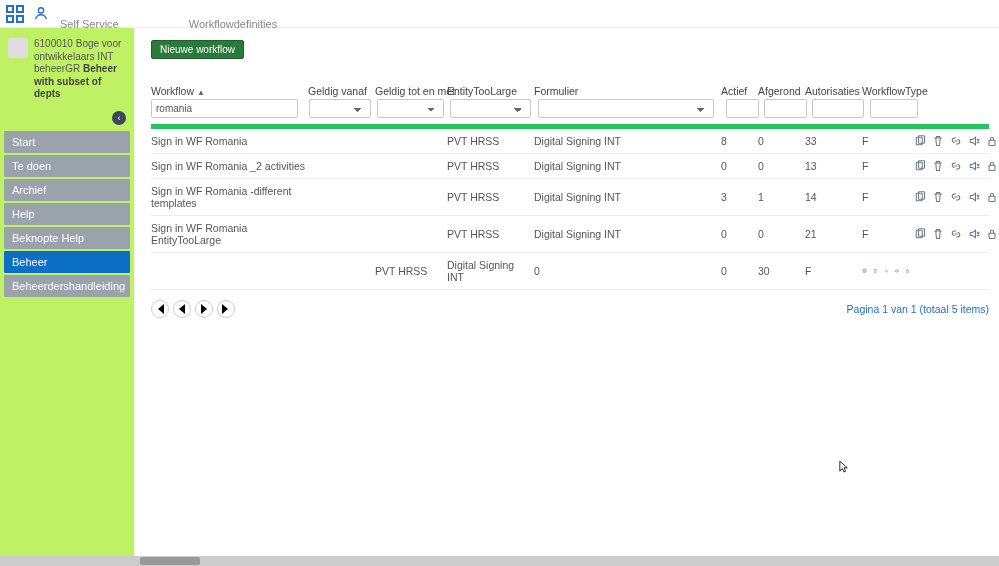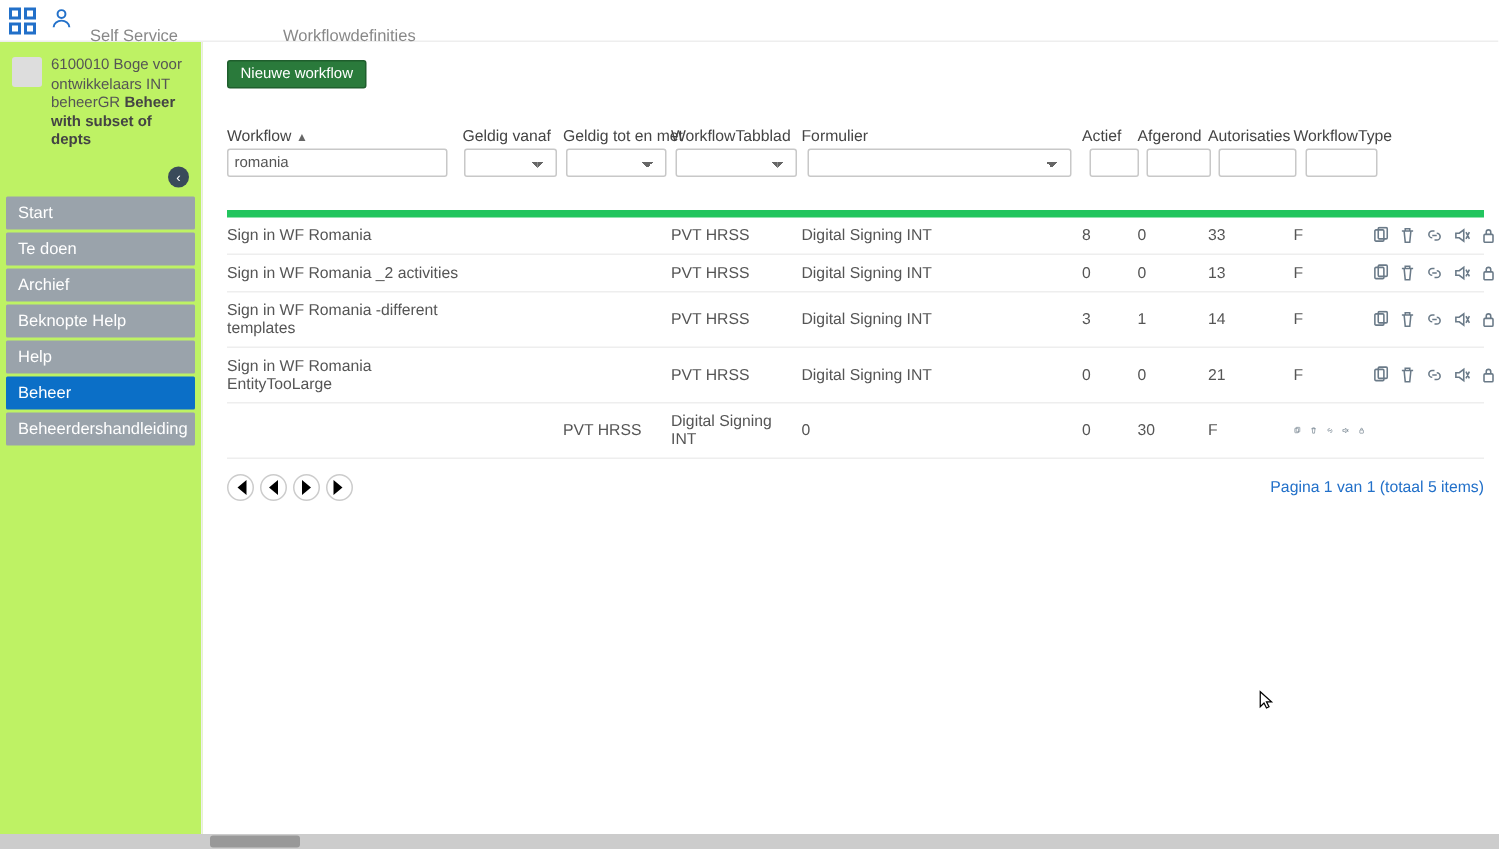--- a/index.html
+++ b/index.html
@@ -22,21 +22,21 @@
 .nav-item { background: #9aa3ab; color: #fff; padding: 5px 8px; font-size: 11px; border-radius: 1px; cursor: pointer; }
 .nav-item.active { background: #0b6fc7; }
 
 .main { flex: 1; overflow: auto; padding: 12px 10px 10px 16px; position: relative; }
 .new-btn { background: #2a7a3b; color: #fff; border: 1px solid #1f5e2d; padding: 3px 8px; font-size: 10px; border-radius: 2px; cursor: pointer; }
 
 .grid-wrap { margin-top: 14px; }
 .grid-header, .grid-row { display: grid; grid-template-columns: 155px 65px 70px 85px 185px 35px 45px 55px 50px 1fr; align-items: center; column-gap: 2px; }
 .grid-header .col-label { font-size: 10.5px; color: #444; padding-bottom: 2px; white-space: nowrap; margin-top: 12px; }
 .sort-ind { font-size: 8px; margin-left: 3px; color: #666; }
-.filter-row { display: grid; grid-template-columns: 155px 65px 70px 85px 185px 35px 45px 55px 50px 1fr; column-gap: 3px; margin-bottom: 22px; }
+.filter-row { display: grid; grid-template-columns: 155px 65px 70px 85px 185px 35px 45px 55px 50px 1fr; column-gap: 3px; margin-bottom: 6px; }
 .filter-row input, .filter-row select { width: 95%; font-size: 10px; padding: 3px 4px; border: 1px solid #c8c8c8; border-radius: 2px; background: #fff; color: #555; }
 .filter-row select { appearance: none; background-image: linear-gradient(45deg, transparent 50%, #666 50%), linear-gradient(135deg, #666 50%, transparent 50%); background-position: calc(100% - 12px) 8px, calc(100% - 8px) 8px; background-size: 4px 4px, 4px 4px; background-repeat: no-repeat; padding-right: 18px; }
 
 .data-rows .grid-row { border-bottom: 1px solid #eee; padding: 6px 0; font-size: 10.5px; color: #555; }
 .data-rows .grid-row:first-child { border-top: 5px solid #22c55e; }
 .actions { display: flex; gap: 6px; justify-content: flex-end; padding-right: 2px; }
 .actions .ic { width: 12px; height: 12px; stroke: #6a7a88; fill: none; stroke-width: 1.4; cursor: pointer; }
 
 .pager-row { display: flex; justify-content: space-between; align-items: center; margin-top: 10px; }
 .pager-btns { display: flex; gap: 4px; }
@@ -117,36 +117,36 @@
         <div>6100010 Boge voor</div>
         <div>ontwikkelaars INT</div>
         <div><span>beheerGR </span><b>Beheer with subset of depts</b></div>
       </div>
     </div>
     <div class="collapse-btn">‹</div>
     <nav class="nav">
         <div class="nav-item">Start</div>
         <div class="nav-item">Te doen</div>
         <div class="nav-item">Archief</div>
+        <div class="nav-item">Help</div>
         <div class="nav-item">Beknopte Help</div>
-        <div class="nav-item">Help</div>
         <div class="nav-item active">Beheer</div>
         <div class="nav-item">Beheerdershandleiding</div>
       </nav>
   </aside>
 
   <main class="main">
     <button class="new-btn">Nieuwe workflow</button>
 
     <div class="grid-wrap">
       <div class="grid-header">
         <div class="col-label"><span>Workflow</span><span class="sort-ind">▲</span></div>
         <div class="col-label">Geldig vanaf</div>
         <div class="col-label">Geldig tot en met</div>
-        <div class="col-label">WorkflowTabblad</div>
+        <div class="col-label">EntityTooLarge</div>
         <div class="col-label">Formulier</div>
         <div class="col-label">Actief</div>
         <div class="col-label">Afgerond</div>
         <div class="col-label">Autorisaties</div>
         <div class="col-label">WorkflowType</div>
         <div></div>
       </div>
       <div class="filter-row">
         <div><input value="romania" style=""></div>
         <div><select></select></div>

